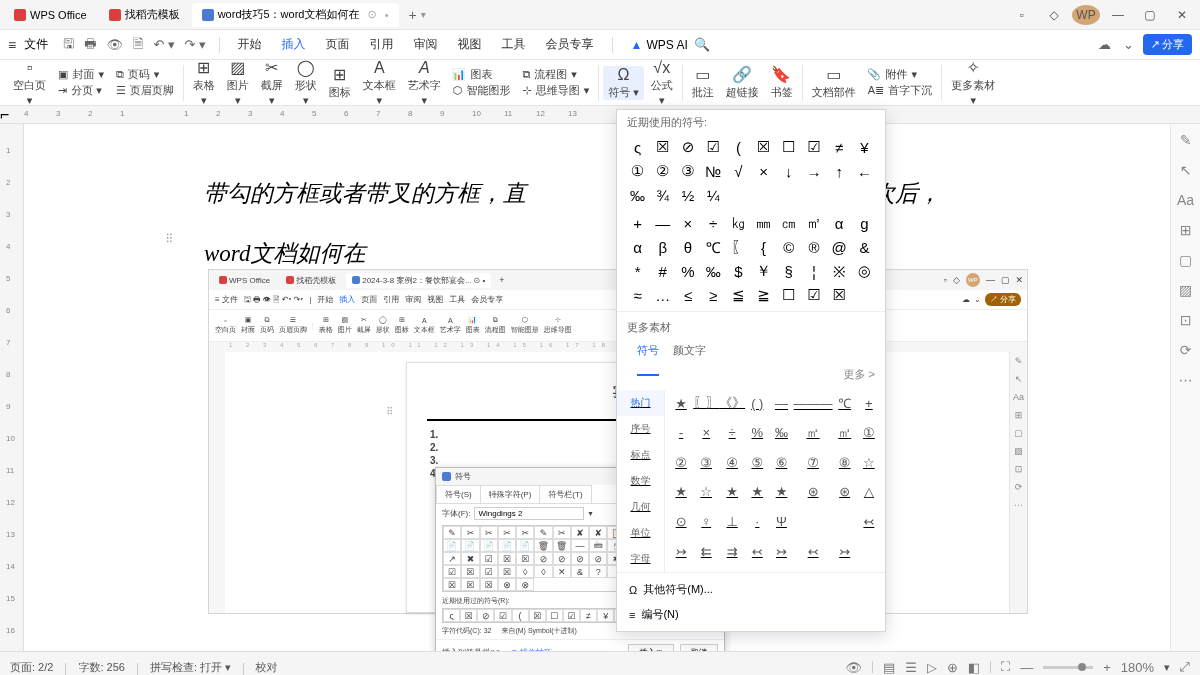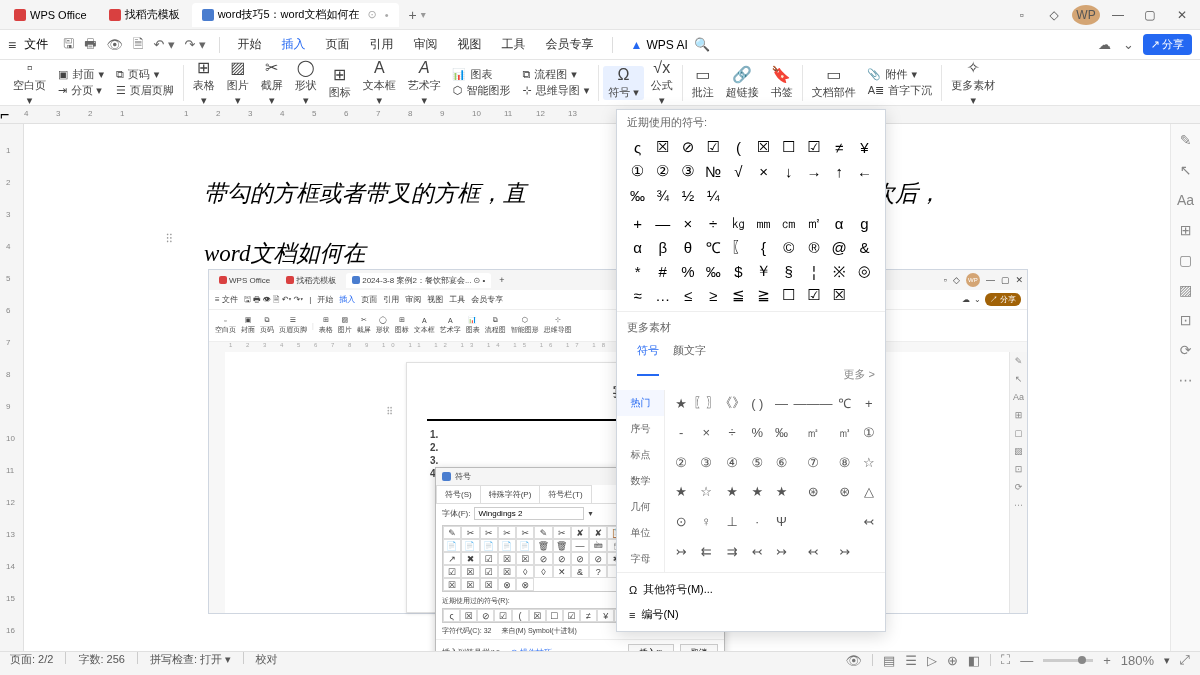--- a/index.html
+++ b/index.html
@@ -92,34 +92,34 @@
 .sym-panel { position: absolute; left: 616px; top: 109px; width: 270px; background: #fff; border: 1px solid #d0d6de; box-shadow: 0 4px 16px rgba(0,0,0,0.15); font-size: 11px; z-index: 100; }
 .sym-panel .sp-label { padding: 5px 10px; font-size: 11px; color: #666; }
 .sym-panel .sp-grid { display: grid; grid-template-columns: repeat(10, 1fr); padding: 0 8px 4px; }
 .sym-panel .sp-grid span { height: 24px; display: flex; align-items: center; justify-content: center; font-size: 15px; cursor: pointer; }
 .sym-panel .sp-sect { border-top: 1px solid #eee; }
 .sym-panel .sp-head { display: flex; justify-content: space-between; padding: 8px 10px; font-size: 11px; color: #666; }
 .sym-panel .sp-head .more { color: #888; cursor: pointer; margin-top: 24px; }
 .sym-panel .sp-tabs { display: flex; gap: 14px; padding: 0 10px 6px; font-size: 11px; }
 .sym-panel .sp-tabs span { padding-bottom: 3px; cursor: pointer; }
 .sym-panel .sp-tabs span.active { color: #2468f2; border-bottom: 2px solid #2468f2; }
-.sym-panel .sp-cats { display: flex; }
+.sym-panel .sp-cats { display: flex; text-decoration: underline; }
 .sym-panel .sp-catlist { width: 48px; border-right: 1px solid #eee; font-size: 10px; }
 .sym-panel .sp-catlist div { padding: 6px 0; text-align: center; color: #666; cursor: pointer; }
 .sym-panel .sp-catlist div.active { color: #2468f2; background: #f4f7ff; }
 .sym-panel .sp-catgrid { flex: 1; display: grid; grid-template-columns: repeat(8, 1fr); padding: 2px 4px; }
 .sym-panel .sp-catgrid span { height: 22px; display: flex; align-items: center; justify-content: center; font-size: 13px; cursor: pointer; color: #555; }
 .sym-panel .sp-footer { border-top: 1px solid #eee; padding: 4px 0; }
 .sym-panel .sp-footer div { padding: 5px 12px; font-size: 11px; cursor: pointer; display: flex; gap: 6px; align-items: center; }
 
 
 .rsidebar { position: absolute; right: 0; top: 124px; width: 30px; bottom: 24px; background: #f9f9f9; border-left: 1px solid #e8e8e8; display: flex; flex-direction: column; align-items: center; gap: 14px; padding-top: 8px; color: #888; font-size: 14px; }
 
 
-.statusbar { position: absolute; bottom: 0; left: 0; right: 0; height: 24px; background: #f5f5f5; border-top: 1px solid #e0e0e0; display: flex; align-items: flex-start; padding: 0 10px; font-size: 11px; color: #555; gap: 12px; }
+.statusbar { position: absolute; bottom: 0; left: 0; right: 0; height: 24px; background: #f5f5f5; border-top: 1px solid #e0e0e0; display: flex; align-items: flex-end; padding: 0 10px; font-size: 11px; color: #555; gap: 12px; }
 .statusbar .sep2 { width: 1px; height: 12px; background: #ccc; }
 .statusbar .right { margin-left: auto; display: flex; align-items: center; gap: 10px; }
 .statusbar .right span { font-size: 13px; color: #777; }
 </style>
 </head>
 <body>
 
 <div class="titlebar">
   <div class="tab">
       <span class="tab-icon red"></span>

